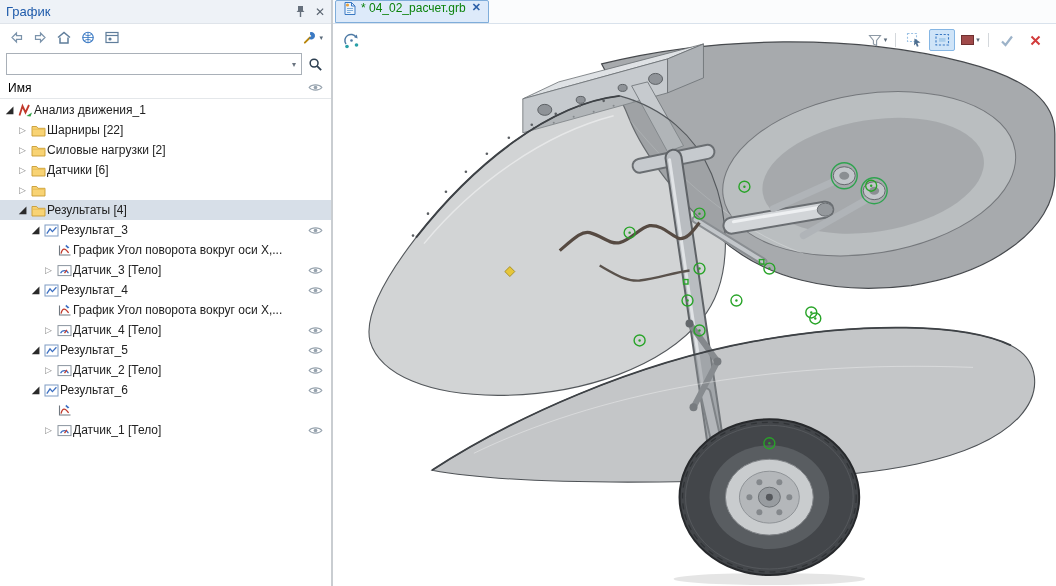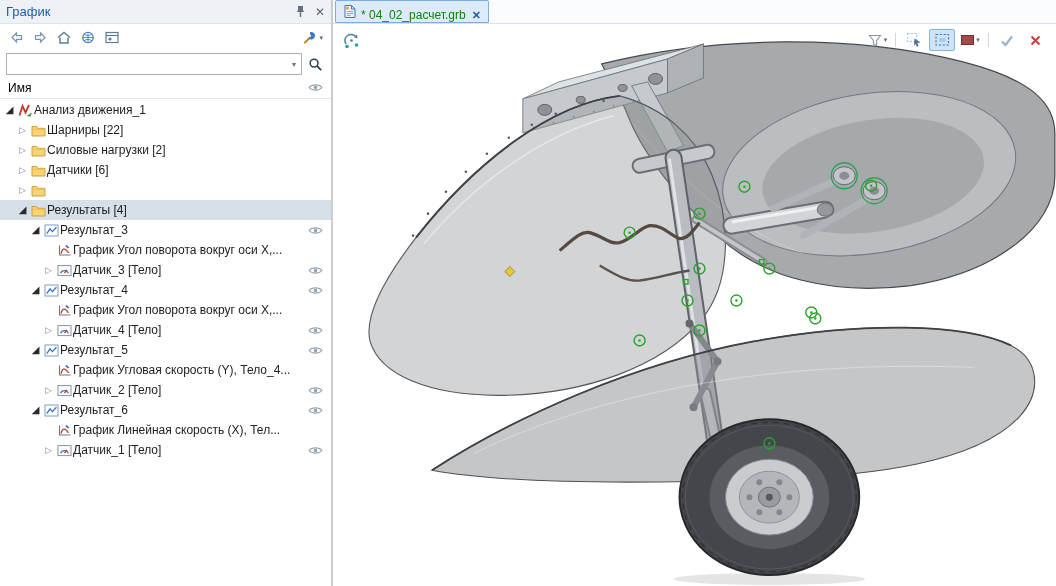--- a/index.html
+++ b/index.html
@@ -26,21 +26,21 @@
   .tree{flex:1;overflow:hidden;padding-top:1px}
   .trow{height:20px;display:flex;align-items:center;padding-right:8px;white-space:nowrap;cursor:default}
   .trow.sel{background:#d7dfe8}
   .exp{width:13px;min-width:13px;text-align:center;line-height:20px}
   .exp.expanded{font-size:10px;color:#2a2a2a}
   .exp.collapsed{font-size:9px;color:#8a8a8a}
   .ticon{width:18px;min-width:18px;display:flex;justify-content:center;align-items:center}
   .tlabel{margin-left:0;overflow:hidden;text-overflow:ellipsis}
   .eye{margin-left:auto;display:flex;align-items:center;cursor:pointer}
   .tab-bar{height:23px;display:flex;align-items:flex-end;background:#fbfcfd;border-bottom:1px solid #d9e2ec;padding-left:2px}
-  .tab{height:21px;display:flex;align-items:flex-end;gap:4px;padding:0 7px;background:#ddeafa;border:1px solid #7fadda;border-radius:2px 2px 0 0;cursor:pointer}
+  .tab{height:21px;display:flex;align-items:flex-start;gap:4px;padding:0 7px;background:#ddeafa;border:1px solid #7fadda;border-radius:2px 2px 0 0;cursor:pointer}
   .tab-title{color:#0c830c}
   .tab-close{color:#2b5fa8;font-size:11px;margin-left:2px;font-weight:bold}
   .viewport{flex:1;position:relative;background:#fff;overflow:hidden}
   .corner{position:absolute;top:7px;left:9px;z-index:2}
   .vp-toolbar{position:absolute;top:5px;right:8px;display:flex;align-items:center;gap:2px;z-index:2}
   .vpbtn{min-width:22px;height:20px;display:flex;align-items:center;justify-content:center;border:1px solid transparent;border-radius:2px;padding:0 1px;cursor:pointer}
   .vpbtn.active{background:#cfe4f8;border-color:#85b6e4}
   .dd{font-size:7px;color:#5a6a7a;margin-left:1px}
   .vp-sep{width:1px;height:14px;background:#d4d8dc;margin:0 3px}
   .scene{position:absolute;inset:0;width:100%;height:100%}
@@ -288,73 +288,61 @@
           </span>
           <span class="tlabel">Результат_5</span>
           <span class="eye">
             <svg width="15" height="11" viewBox="0 0 16 12">
               <path d="M1 6 C4 2.2 12 2.2 15 6 C12 9.8 4 9.8 1 6 Z" fill="none" stroke="#97a3ae" stroke-width="1.2"></path>
               <circle cx="8" cy="6" r="2" fill="#97a3ae"></circle>
             </svg>
           </span>
         </div>
         <div class="trow" style="padding-left: 42px;">
+          <span class="exp collapsed">▷</span>
+          <span class="ticon">
+            <svg width="15" height="13" viewBox="0 0 15 13">
+              <rect x="1" y="1.6" width="13" height="10" fill="#fff" stroke="#8a949e" stroke-width="1"></rect>
+              <path d="M3.6 9.2 A4.2 4.2 0 0 1 11.4 9.2" fill="none" stroke="#3b6fc2" stroke-width="1.2"></path>
+              <line x1="7.5" y1="9.2" x2="9.9" y2="5.8" stroke="#c0392b" stroke-width="1.2"></line>
+            </svg>
+          </span>
+          <span class="tlabel">Датчик_2 [Тело]</span>
+          <span class="eye">
+            <svg width="15" height="11" viewBox="0 0 16 12">
+              <path d="M1 6 C4 2.2 12 2.2 15 6 C12 9.8 4 9.8 1 6 Z" fill="none" stroke="#97a3ae" stroke-width="1.2"></path>
+              <circle cx="8" cy="6" r="2" fill="#97a3ae"></circle>
+            </svg>
+          </span>
+        </div>
+        <div class="trow" style="padding-left: 29px;">
+          <span class="exp expanded">◢</span>
+          <span class="ticon">
+            <svg width="15" height="13" viewBox="0 0 15 13">
+              <rect x="1" y="1" width="13" height="11" fill="#fff" stroke="#7e9cc4" stroke-width="1"></rect>
+              <path d="M2.8 9.6 L6 4.8 L8.4 7.6 L12.4 3.2" fill="none" stroke="#3b6fc2" stroke-width="1.3"></path>
+            </svg>
+          </span>
+          <span class="tlabel">Результат_6</span>
+          <span class="eye">
+            <svg width="15" height="11" viewBox="0 0 16 12">
+              <path d="M1 6 C4 2.2 12 2.2 15 6 C12 9.8 4 9.8 1 6 Z" fill="none" stroke="#97a3ae" stroke-width="1.2"></path>
+              <circle cx="8" cy="6" r="2" fill="#97a3ae"></circle>
+            </svg>
+          </span>
+        </div>
+        <div class="trow" style="padding-left: 42px;">
           <span class="exp none"></span>
           <span class="ticon">
             <svg width="15" height="13" viewBox="0 0 15 13">
               <path d="M2.5 1.5 V11 H13.5" fill="none" stroke="#707880" stroke-width="1.1"></path>
               <path d="M4 9.6 C5.6 3.6 8 3.8 11.6 8.8" fill="none" stroke="#c0392b" stroke-width="1.3"></path>
               <path d="M9.2 0.8 L12.4 3.4 L10.9 4.6 L8.4 2.2 Z" fill="#3b6fc2"></path>
             </svg>
           </span>
-          <span class="tlabel">График Угловая скорость (Y), Тело_4...</span>
-        </div>
-        <div class="trow" style="padding-left: 42px;">
-          <span class="exp collapsed">▷</span>
-          <span class="ticon">
-            <svg width="15" height="13" viewBox="0 0 15 13">
-              <rect x="1" y="1.6" width="13" height="10" fill="#fff" stroke="#8a949e" stroke-width="1"></rect>
-              <path d="M3.6 9.2 A4.2 4.2 0 0 1 11.4 9.2" fill="none" stroke="#3b6fc2" stroke-width="1.2"></path>
-              <line x1="7.5" y1="9.2" x2="9.9" y2="5.8" stroke="#c0392b" stroke-width="1.2"></line>
-            </svg>
-          </span>
-          <span class="tlabel">Датчик_2 [Тело]</span>
-          <span class="eye">
-            <svg width="15" height="11" viewBox="0 0 16 12">
-              <path d="M1 6 C4 2.2 12 2.2 15 6 C12 9.8 4 9.8 1 6 Z" fill="none" stroke="#97a3ae" stroke-width="1.2"></path>
-              <circle cx="8" cy="6" r="2" fill="#97a3ae"></circle>
-            </svg>
-          </span>
-        </div>
-        <div class="trow" style="padding-left: 29px;">
-          <span class="exp expanded">◢</span>
-          <span class="ticon">
-            <svg width="15" height="13" viewBox="0 0 15 13">
-              <rect x="1" y="1" width="13" height="11" fill="#fff" stroke="#7e9cc4" stroke-width="1"></rect>
-              <path d="M2.8 9.6 L6 4.8 L8.4 7.6 L12.4 3.2" fill="none" stroke="#3b6fc2" stroke-width="1.3"></path>
-            </svg>
-          </span>
-          <span class="tlabel">Результат_6</span>
-          <span class="eye">
-            <svg width="15" height="11" viewBox="0 0 16 12">
-              <path d="M1 6 C4 2.2 12 2.2 15 6 C12 9.8 4 9.8 1 6 Z" fill="none" stroke="#97a3ae" stroke-width="1.2"></path>
-              <circle cx="8" cy="6" r="2" fill="#97a3ae"></circle>
-            </svg>
-          </span>
-        </div>
-        <div class="trow" style="padding-left: 42px;">
-          <span class="exp none"></span>
-          <span class="ticon">
-            <svg width="15" height="13" viewBox="0 0 15 13">
-              <path d="M2.5 1.5 V11 H13.5" fill="none" stroke="#707880" stroke-width="1.1"></path>
-              <path d="M4 9.6 C5.6 3.6 8 3.8 11.6 8.8" fill="none" stroke="#c0392b" stroke-width="1.3"></path>
-              <path d="M9.2 0.8 L12.4 3.4 L10.9 4.6 L8.4 2.2 Z" fill="#3b6fc2"></path>
-            </svg>
-          </span>
-          <span class="tlabel">График Линейная скорость (X), Тел...</span>
         </div>
         <div class="trow" style="padding-left: 42px;">
           <span class="exp collapsed">▷</span>
           <span class="ticon">
             <svg width="15" height="13" viewBox="0 0 15 13">
               <rect x="1" y="1.6" width="13" height="10" fill="#fff" stroke="#8a949e" stroke-width="1"></rect>
               <path d="M3.6 9.2 A4.2 4.2 0 0 1 11.4 9.2" fill="none" stroke="#3b6fc2" stroke-width="1.2"></path>
               <line x1="7.5" y1="9.2" x2="9.9" y2="5.8" stroke="#c0392b" stroke-width="1.2"></line>
             </svg>
           </span>

